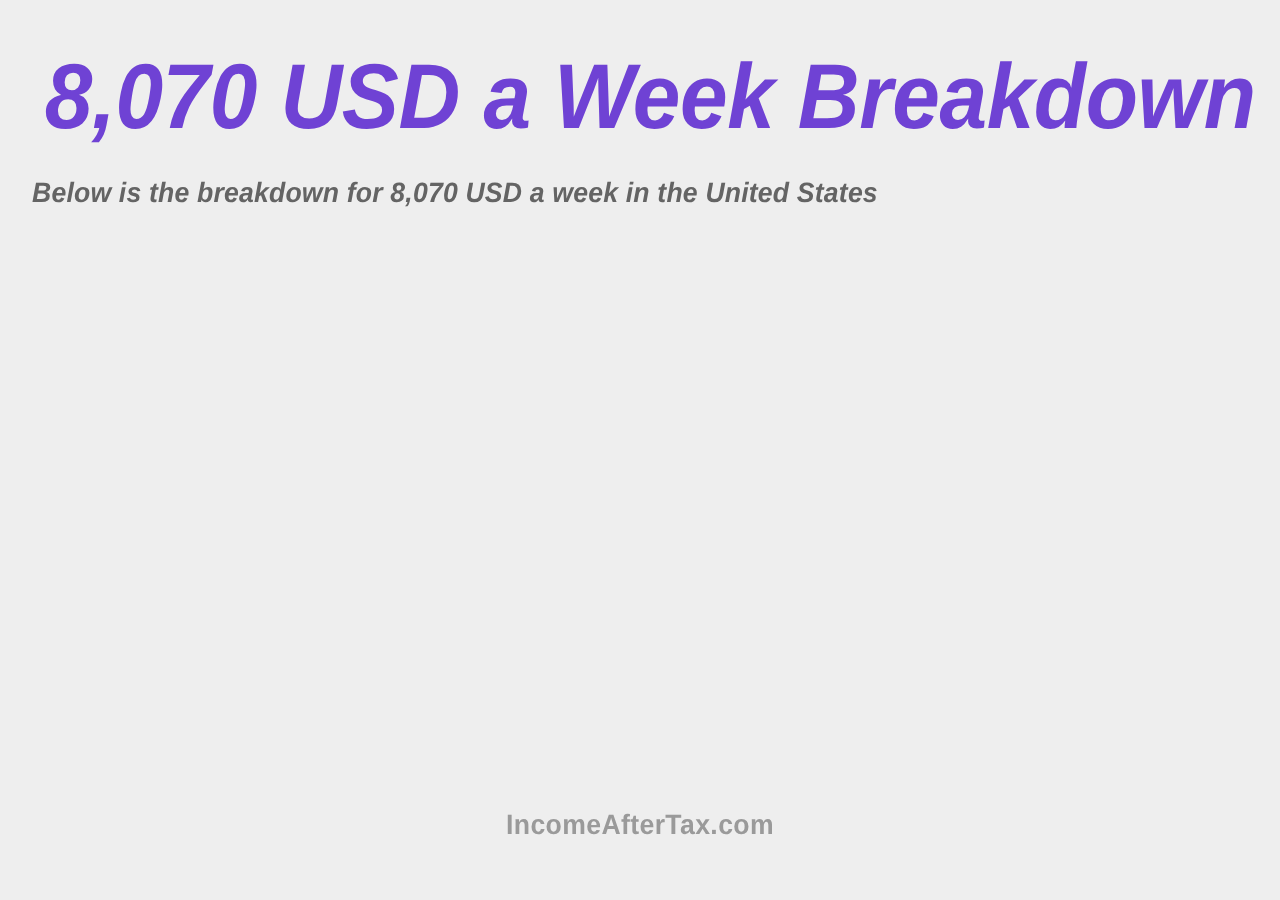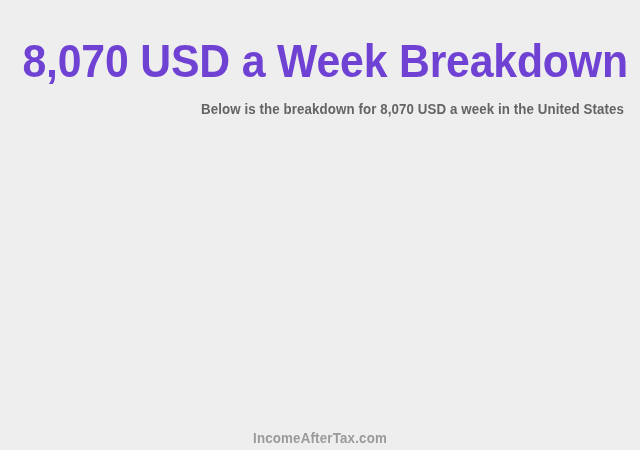--- a/index.html
+++ b/index.html
@@ -18,22 +18,23 @@
     position: relative;
     width: 640px;
     height: 450px;
     background: #eeeeee;
     box-sizing: border-box;
     display: flex;
     flex-direction: column;
   }
   .header-block {
     width: 100%;
-    padding-top: 35px;
-    text-align: right;
+    padding-top: 22px;
+    text-align: left;
+    font-style: italic;
   }
   .page-title {
     margin: 0;
     font-family: "Liberation Sans Narrow", "Liberation Sans", "DejaVu Sans Condensed", "DejaVu Sans", sans-serif;
     font-size: 46px;
     line-height: 52px;
     font-weight: 700;
     color: #6f42d4;
     letter-spacing: -0.2px;
     transform: scaleX(0.93);
@@ -52,21 +53,21 @@
     transform-origin: center center;
     white-space: nowrap;
   }
   .content-area {
     flex: 1 1 auto;
     width: 100%;
   }
   .footer-block {
     width: 100%;
     text-align: center;
-    padding-bottom: 4px;
+    padding-bottom: 30px;
   }
   .footer-brand {
     margin: 0;
     font-family: "Liberation Sans Narrow", "Liberation Sans", "DejaVu Sans Condensed", "DejaVu Sans", sans-serif;
     font-size: 14px;
     line-height: 16px;
     font-weight: 700;
     color: #9a9a9a;
     letter-spacing: 0.2px;
     transform: scaleX(0.95);

